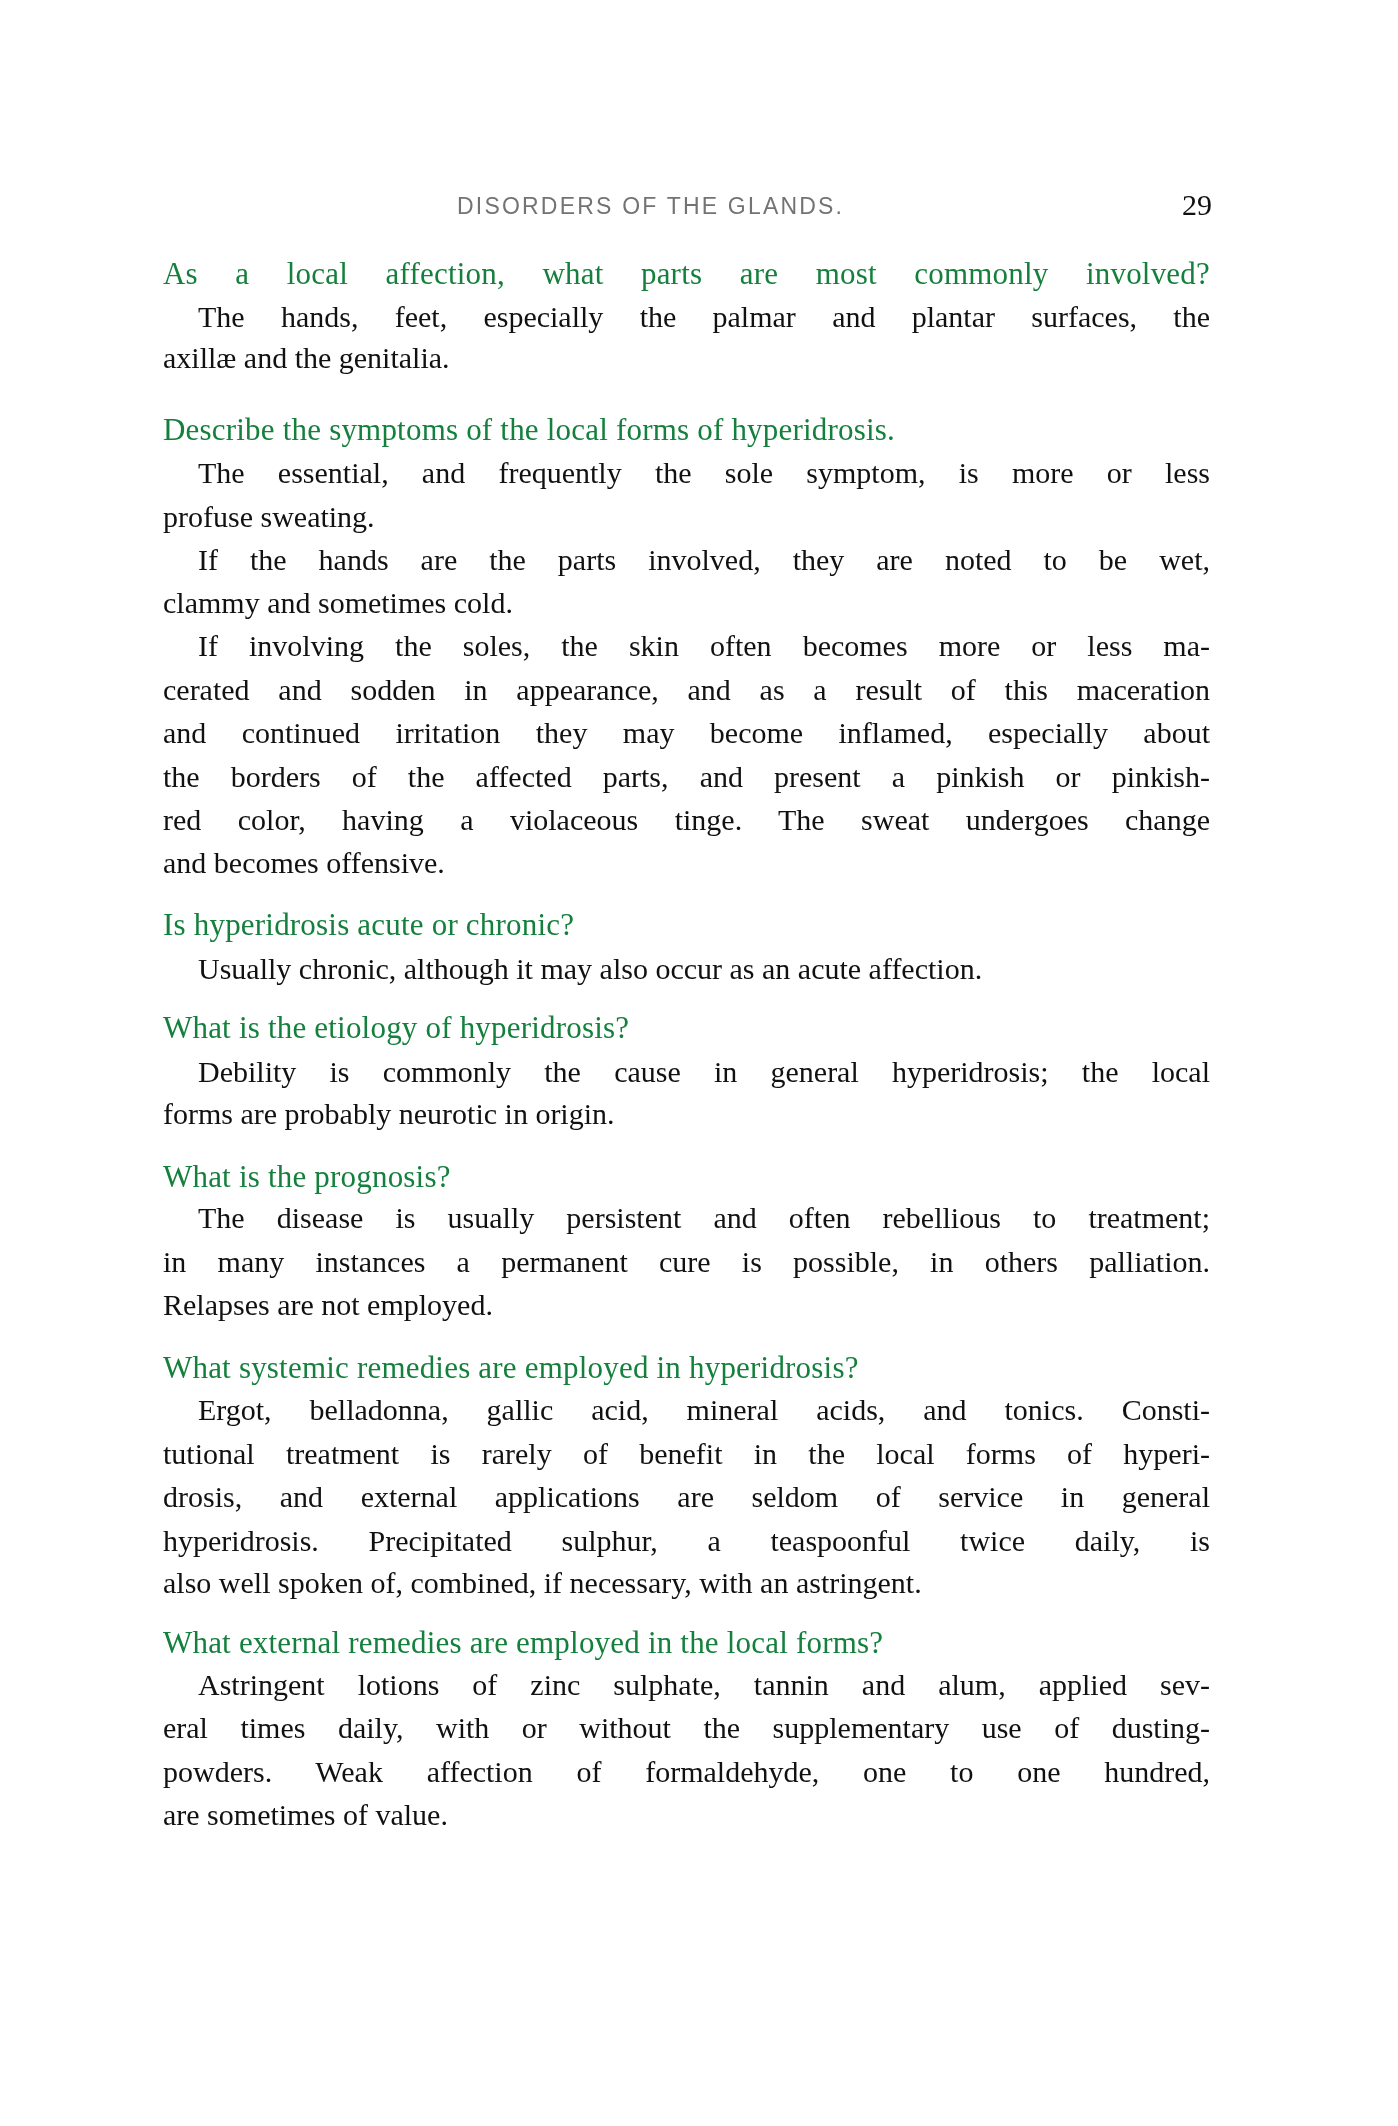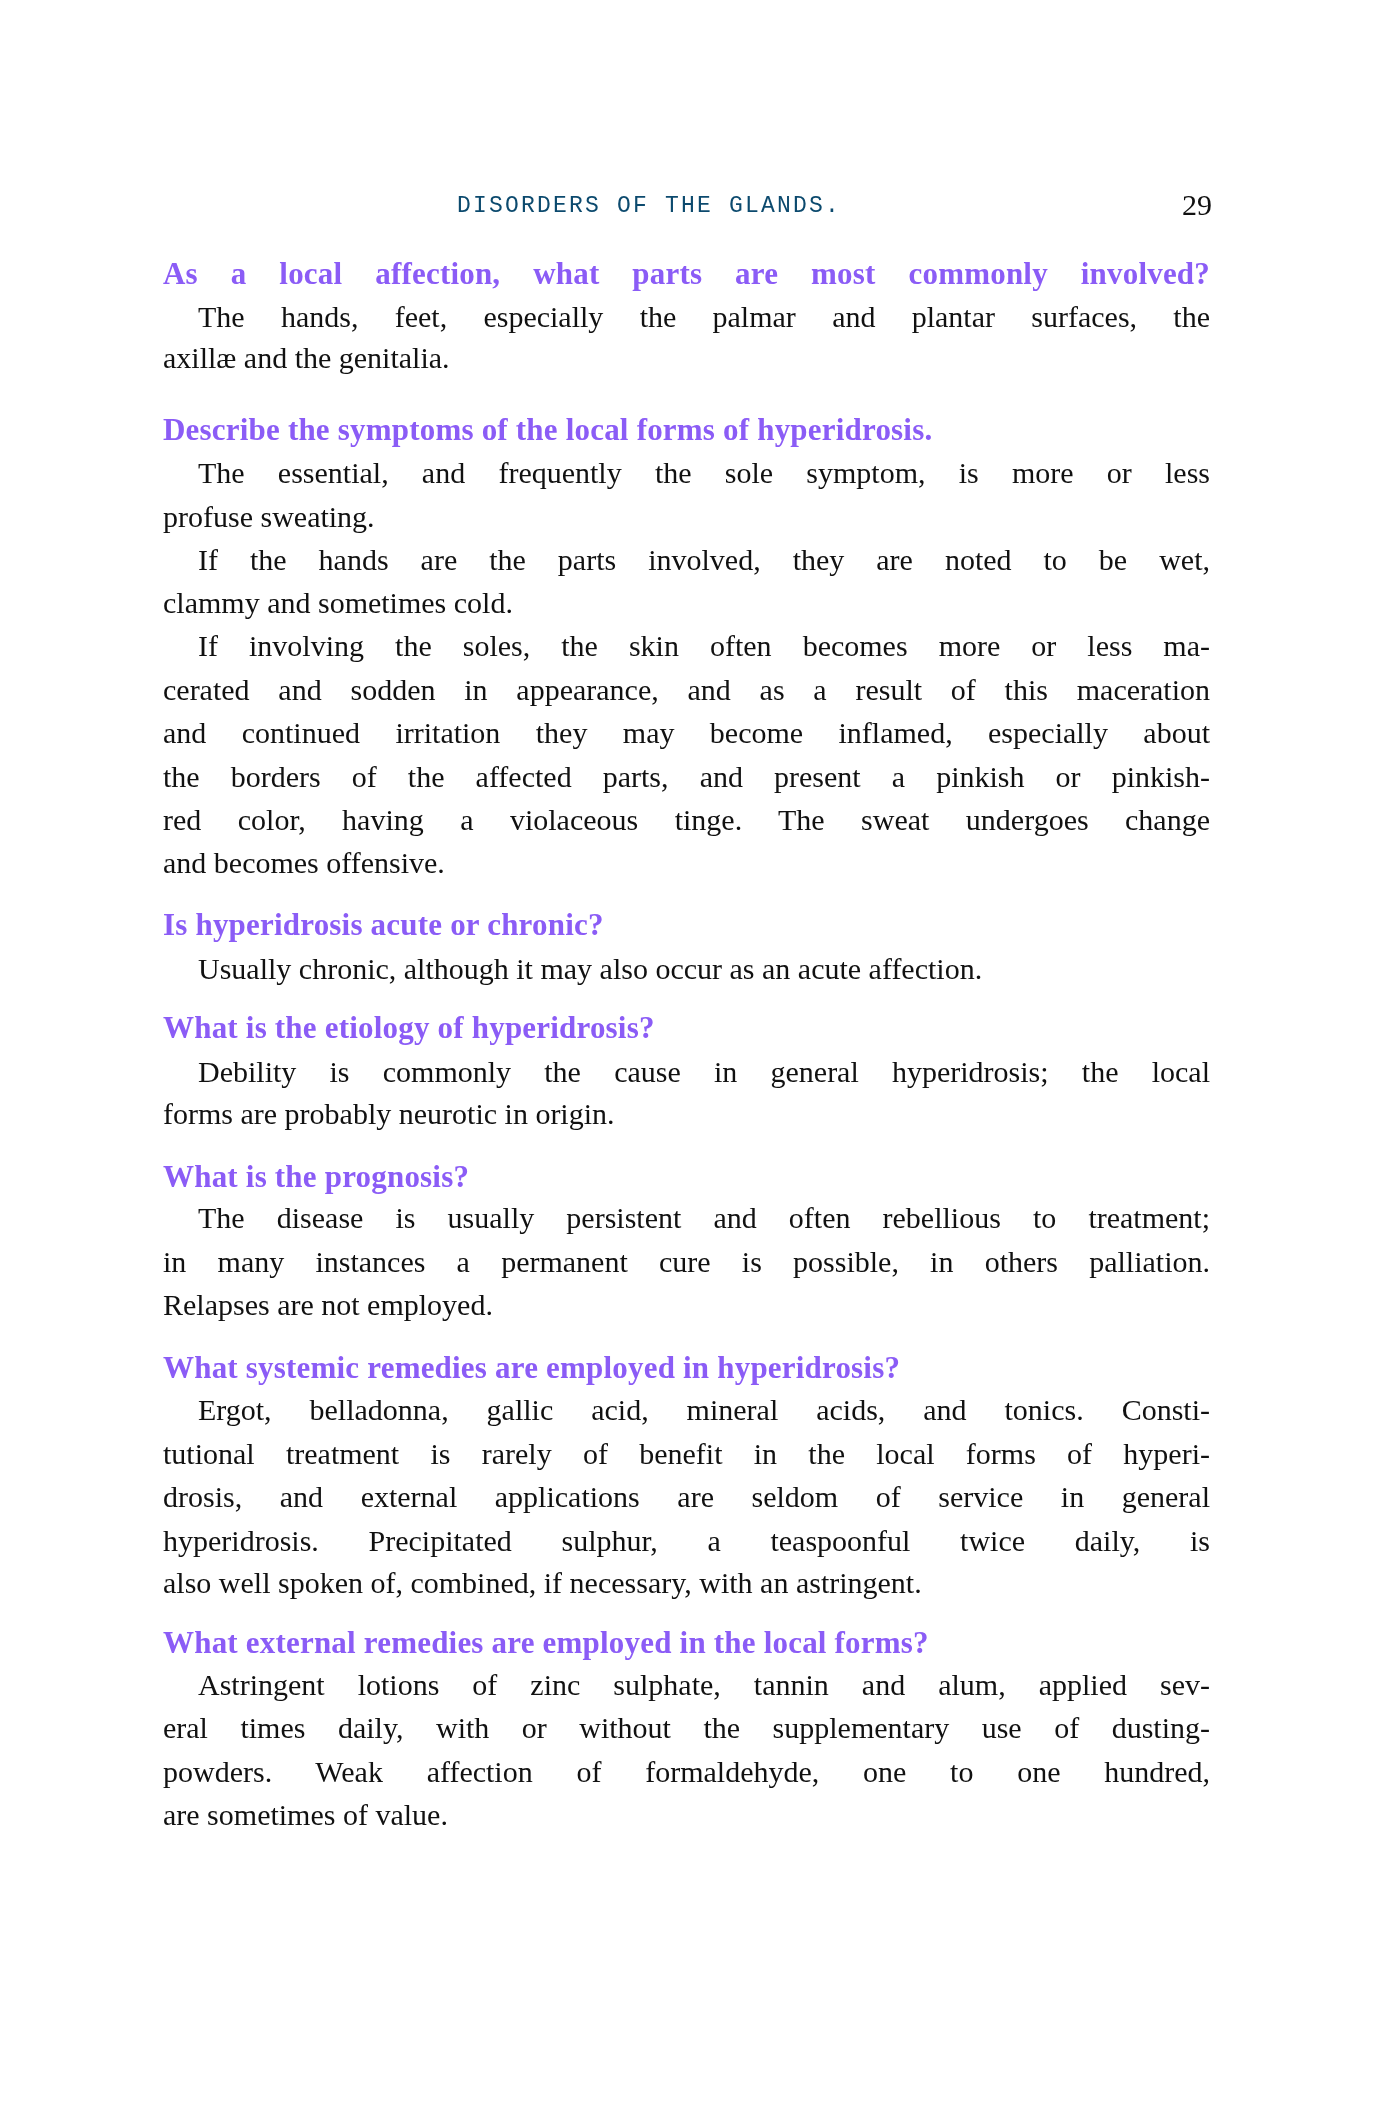--- a/index.html
+++ b/index.html
@@ -12,34 +12,34 @@
     height: 30px;
     line-height: 30px;
     font-family: "Liberation Serif", "DejaVu Serif", serif;
     font-size: 30px;
     white-space: nowrap;
     color: #111111;
   }
   .ln.just { text-align: justify; text-align-last: justify; white-space: normal; }
   .ln.ind { left: 198px; width: 1012px; font-family: Liberation Serif, serif; }
   .ln.q {
-    font-weight: bold;
+    font-weight: normal;
     font-size: 31px;
     letter-spacing: 0.2px;
-    color: #8b5cf6;
+    color: #15803d;
   }
   .running-head {
     position: absolute;
     top: 194px;
     left: 457px;
-    font-family: Liberation Mono, monospace;
+    font-family: Liberation Sans, sans-serif;
     font-size: 23px;
     line-height: 24px;
     letter-spacing: 2.2px;
-    color: #0c4a6e;
+    color: #737373;
     white-space: nowrap;
   }
   .page-num {
     position: absolute;
     top: 190px;
     left: 1172px;
     width: 40px;
     text-align: right;
     font-family: Liberation Serif, serif;
     font-size: 30px;

